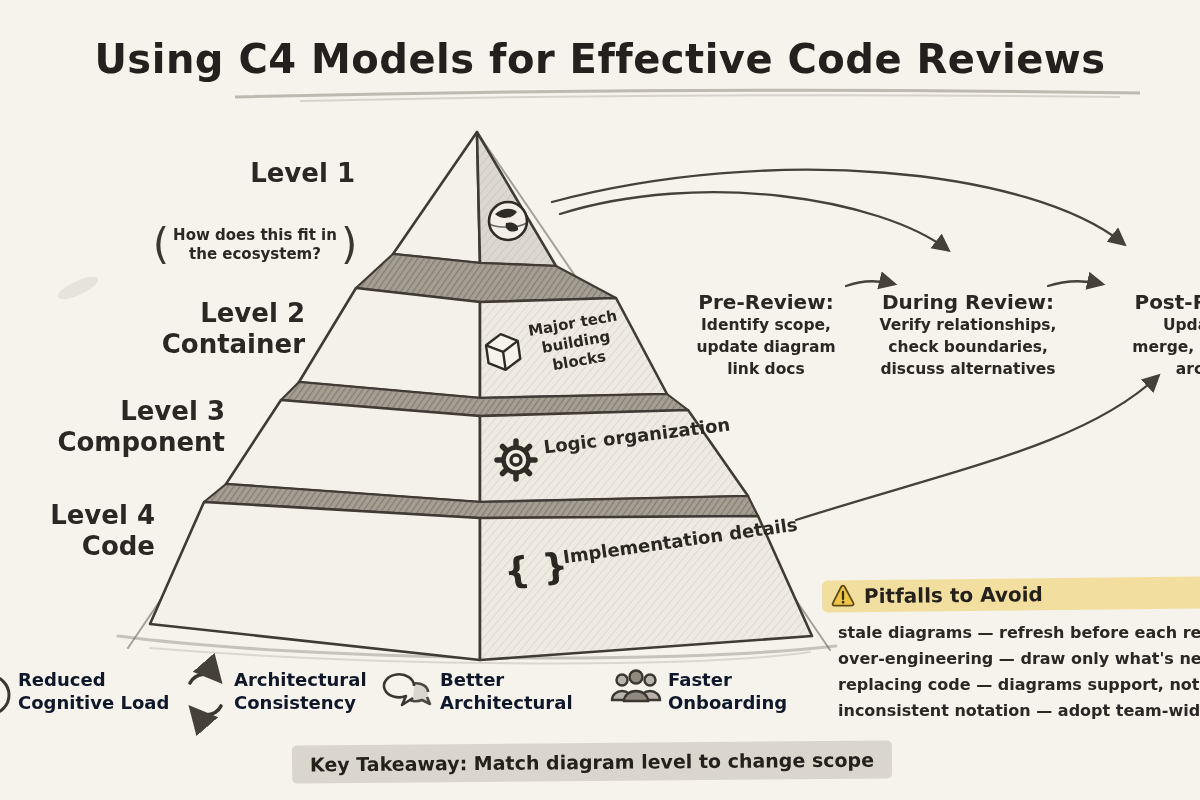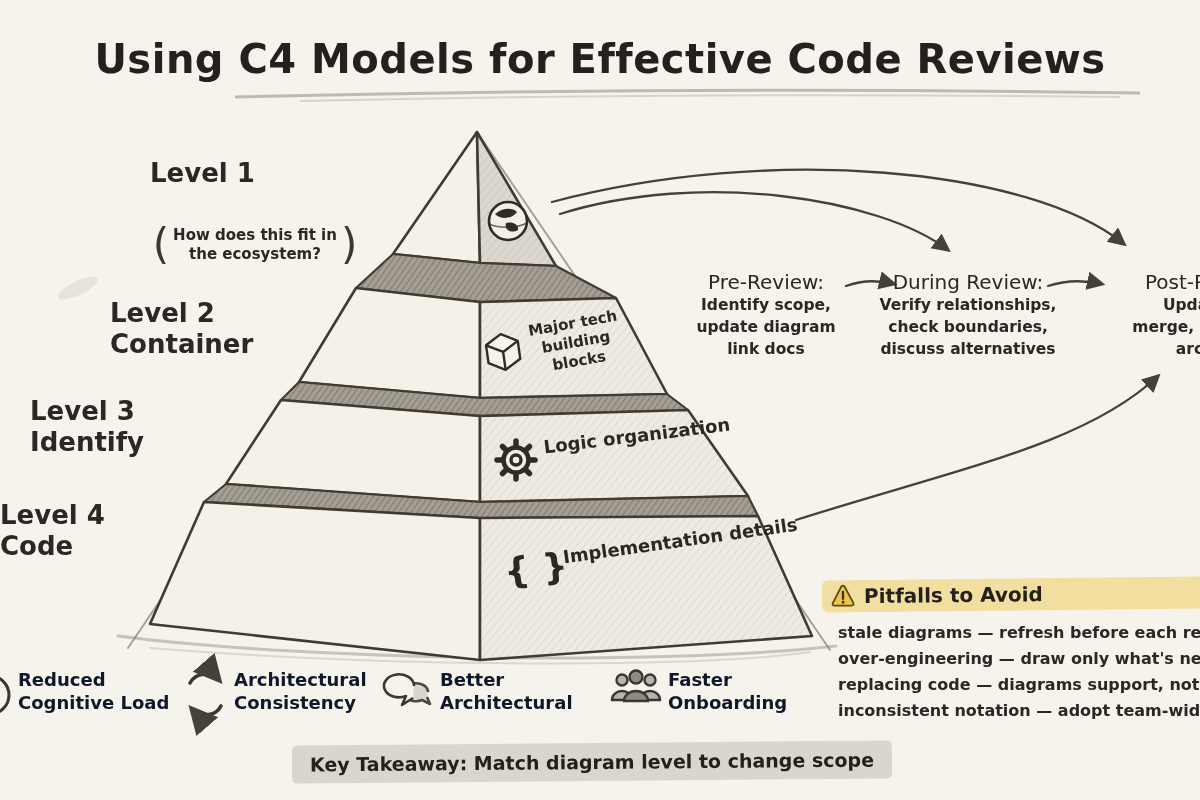--- a/index.html
+++ b/index.html
@@ -8,32 +8,32 @@
     background:#f6f3ec;
     font-family:"DejaVu Sans","Liberation Sans",sans-serif;
     color:#262321;
   }
   .abs{position:absolute;}
   .art{position:absolute;left:0;top:0;width:1200px;height:800px;}
   .title{
     left:0;top:36px;width:1200px;text-align:center;
     font-size:40px;font-weight:700;letter-spacing:.5px;color:#23201d;
   }
-  .lvl{text-align:left;font-weight:700;color:#2a2724;line-height:31px;font-size:26px;}
+  .lvl{text-align:right;font-weight:700;color:#2a2724;line-height:31px;font-size:26px;}
   .lvl .cap{font-size:26px;}
   .note{display:flex;align-items:center;justify-content:center;color:#2a2724;}
   .note .paren{font-size:42px;font-weight:400;line-height:42px;color:#3a3630;padding:0 4px;}
   .note .nlines{font-size:15px;font-weight:700;line-height:19px;text-align:center;}
   .facelabel{font-weight:700;color:#2b2723;text-align:center;white-space:nowrap;}
   .fl2{left:516px;top:314px;width:120px;font-size:15px;line-height:19px;transform:rotate(-10deg);white-space:normal;}
   .fl3{left:543px;top:425px;font-size:18px;transform:rotate(-7deg);}
   .fl4{left:562px;top:530px;font-size:18px;transform:rotate(-8deg);}
   .braces{left:504px;top:548px;font-size:36px;font-weight:700;transform:rotate(-6deg);color:#2b2723;}
   .flowcol{text-align:center;color:#2a2724;}
-  .flowcol .ft{font-size:20px;font-weight:400;white-space:nowrap;}
+  .flowcol .ft{font-size:20px;font-weight:700;white-space:nowrap;margin-top:20px;}
   .flowcol .fline{font-size:15.5px;font-weight:700;line-height:22px;white-space:nowrap;}
   .pit-head{display:flex;align-items:center;gap:8px;background:#f2dfa0;border-radius:6px;
     padding:4px 14px 4px 8px;transform:rotate(-.6deg);}
   .pit-head .ph{font-size:20px;font-weight:700;color:#24211d;white-space:nowrap;}
   .pit-item{font-size:16px;font-weight:700;color:#2a2724;white-space:nowrap;}
   .benefit{font-size:18px;font-weight:700;line-height:23px;color:#0f172a;}
   .takeaway{
     left:292px;top:743px;width:600px;height:38px;background:#dad6cd;border-radius:5px;
     transform:rotate(-.5deg);display:flex;align-items:center;justify-content:center;
   }
@@ -174,21 +174,21 @@
       <div>the ecosystem?</div>
     </div>
     <span class="paren">)</span>
   </div>
   <div class="abs lvl" style="left:110px;top:298px;width:195px;">
     <div>Level 2</div>
     <div class="cap">Container</div>
   </div>
   <div class="abs lvl" style="left:30px;top:396px;width:195px;">
     <div>Level 3</div>
-    <div class="cap">Identify</div>
+    <div class="cap">Component</div>
   </div>
   <div class="abs lvl" style="left:0px;top:500px;width:155px;">
     <div>Level 4</div>
     <div class="cap">Code</div>
   </div>
 
   <div class="abs facelabel fl2">
     <div>Major tech</div>
     <div>building blocks</div>
   </div>

